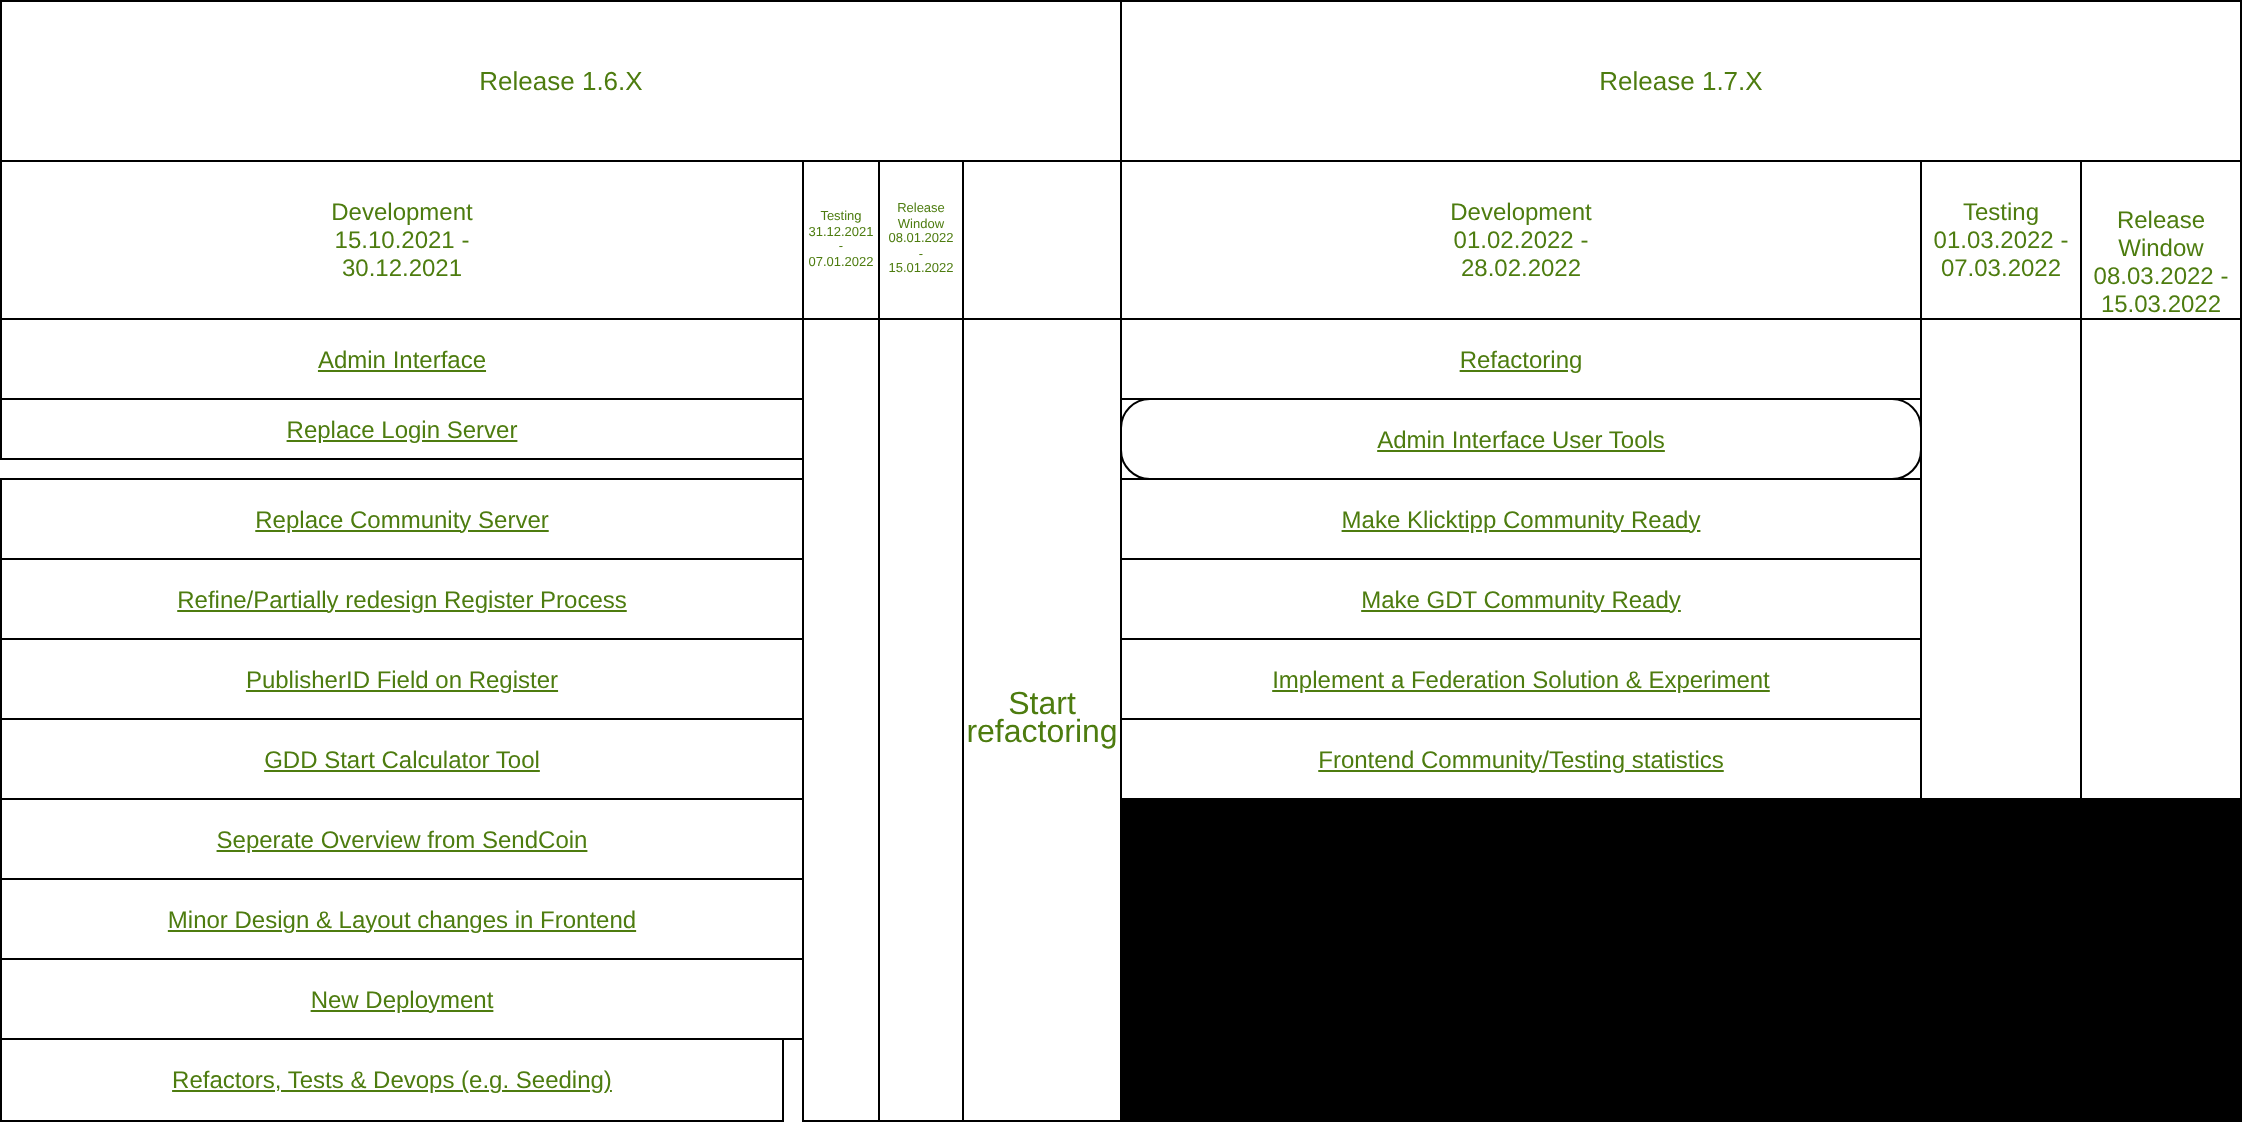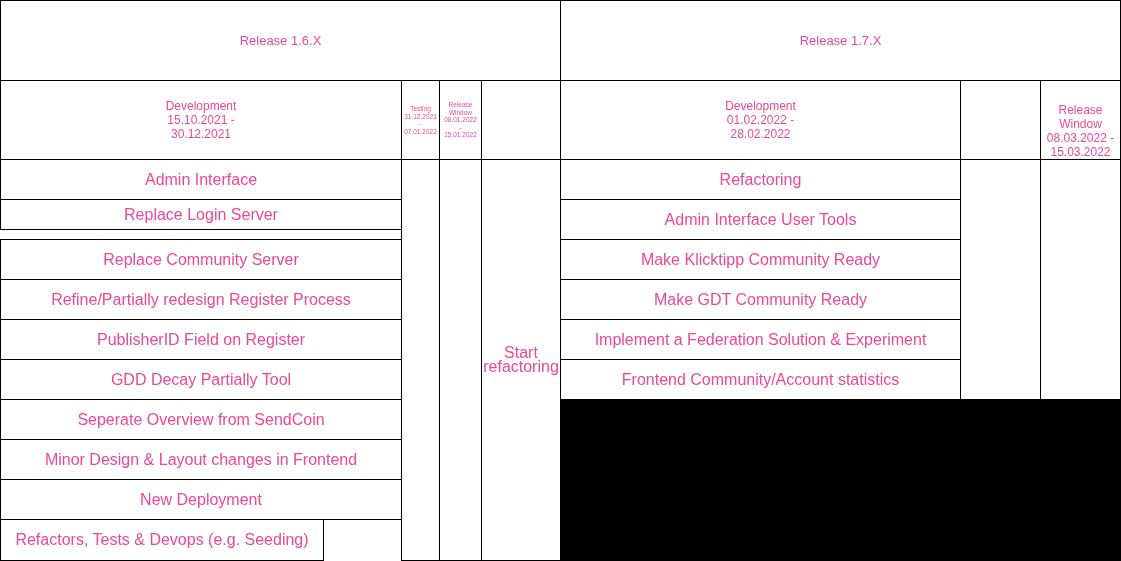--- a/index.html
+++ b/index.html
@@ -15,27 +15,27 @@
   .cell {
     position: absolute;
     box-sizing: border-box;
     border: 1px solid #000000;
     background: #ffffff;
     display: flex;
     align-items: center;
     justify-content: center;
     text-align: center;
     white-space: pre-line;
-    color: #ec4899;
+    color: #4d7c0f;
     overflow: hidden;
   }
   .title   { font-size: 13px; }
   .hdr     { font-size: 12px; line-height: 14px; }
   .hdr-sm  { font-size: 6.5px; line-height: 7.5px; }
-  .task    { font-size: 16px; }
+  .task    { font-size: 12px; text-decoration: underline; }
   .note    { font-size: 16px; line-height: 14px; }
   .black-block {
     position: absolute;
     box-sizing: border-box;
     background: #000000;
     border: 1px solid #000000;
   }
 </style>
 </head>
 <body>
@@ -54,46 +54,49 @@
 07.01.2022</div>
   <div class="cell hdr-sm" style="left:439px; top:80px; width:43px; height:80px;">Release
 Window
 08.01.2022
 -
 15.01.2022</div>
 
   <div class="cell hdr" style="left:560px; top:80px; width:401px; height:80px;">Development
 01.02.2022 -
 28.02.2022</div>
+  <div class="cell hdr" style="left:960px; top:80px; width:81px; height:80px;">Testing
+01.03.2022 -
+07.03.2022</div>
   <div class="cell hdr" style="left:1040px; top:80px; width:81px; height:101px;">Release
 Window
 08.03.2022 -
 15.03.2022</div>
 
   <div class="cell" style="left:401px; top:159px; width:39px; height:402px;"></div>
   <div class="cell" style="left:439px; top:159px; width:43px; height:402px;"></div>
   <div class="cell note" style="left:481px; top:159px; width:80px; height:402px;">Start
 refactoring</div>
 
   <div class="cell" style="left:960px; top:159px; width:81px; height:241px;"></div>
   <div class="cell" style="left:1040px; top:159px; width:81px; height:241px;"></div>
 
   <div class="cell task" style="left:0px; top:159px; width:402px; height:41px;">Admin Interface</div>
   <div class="cell task" style="left:0px; top:199px; width:402px; height:31px;">Replace Login Server</div>
   <div class="cell task" style="left:0px; top:239px; width:402px; height:41px;">Replace Community Server</div>
   <div class="cell task" style="left:0px; top:279px; width:402px; height:41px;">Refine/Partially redesign Register Process</div>
   <div class="cell task" style="left:0px; top:319px; width:402px; height:41px;">PublisherID Field on Register</div>
-  <div class="cell task" style="left:0px; top:359px; width:402px; height:41px;">GDD Decay Partially Tool</div>
+  <div class="cell task" style="left:0px; top:359px; width:402px; height:41px;">GDD Start Calculator Tool</div>
   <div class="cell task" style="left:0px; top:399px; width:402px; height:41px;">Seperate Overview from SendCoin</div>
   <div class="cell task" style="left:0px; top:439px; width:402px; height:41px;">Minor Design &amp; Layout changes in Frontend</div>
   <div class="cell task" style="left:0px; top:479px; width:402px; height:41px;">New Deployment</div>
-  <div class="cell task" style="left:0px; top:519px; width:324px; height:42px;">Refactors, Tests &amp; Devops (e.g. Seeding)</div>
+  <div class="cell task" style="left:0px; top:519px; width:392px; height:42px;">Refactors, Tests &amp; Devops (e.g. Seeding)</div>
 
   <div class="cell task" style="left:560px; top:159px; width:401px; height:41px;">Refactoring</div>
-  <div class="cell task" style="left:560px; top:199px; width:401px; height:41px;">Admin Interface User Tools</div>
+  <div class="cell task" style="left:560px; top:199px; width:401px; height:41px;border-radius:15px;">Admin Interface User Tools</div>
   <div class="cell task" style="left:560px; top:239px; width:401px; height:41px;">Make Klicktipp Community Ready</div>
   <div class="cell task" style="left:560px; top:279px; width:401px; height:41px;">Make GDT Community Ready</div>
   <div class="cell task" style="left:560px; top:319px; width:401px; height:41px;">Implement a Federation Solution &amp; Experiment</div>
-  <div class="cell task" style="left:560px; top:359px; width:401px; height:41px;">Frontend Community/Account statistics</div>
+  <div class="cell task" style="left:560px; top:359px; width:401px; height:41px;">Frontend Community/Testing statistics</div>
 
   <div class="black-block" style="left:560px; top:400px; width:561px; height:161px;"></div>
 
 </div>
 
 </body></html>

